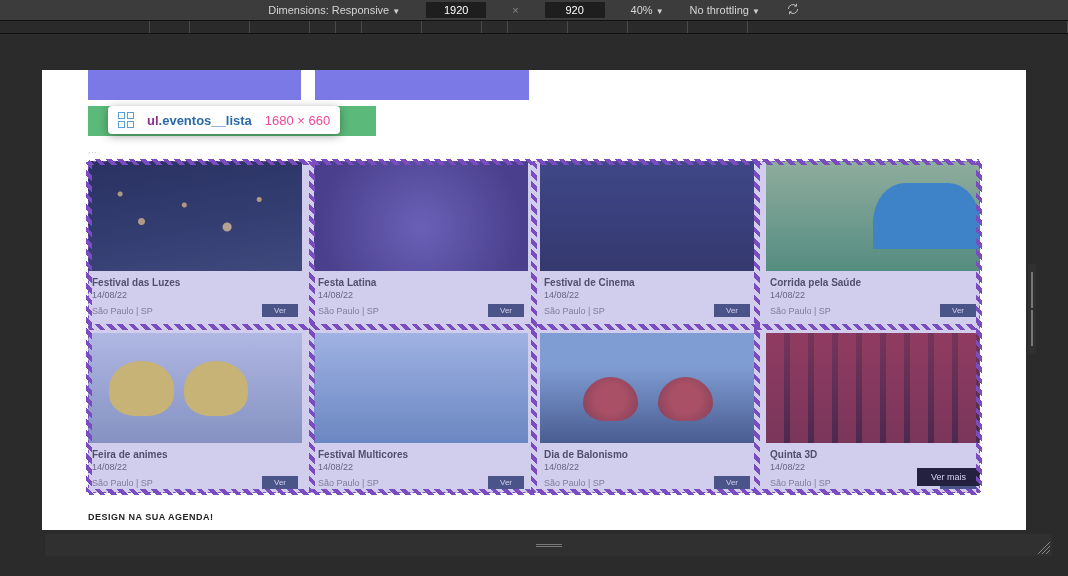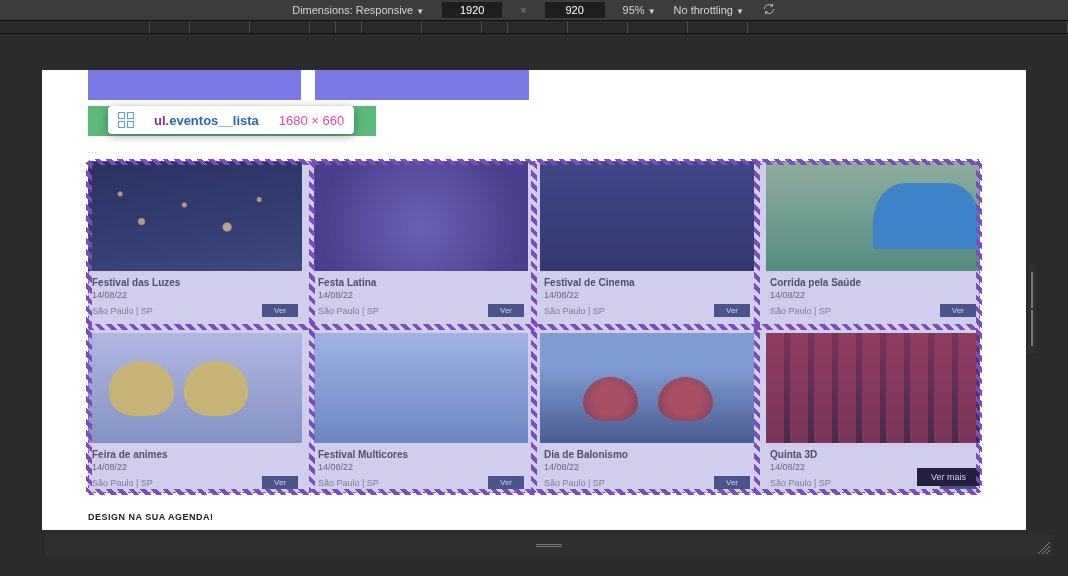--- a/index.html
+++ b/index.html
@@ -1,17 +1,17 @@
 <!DOCTYPE html>
 <html><head>
 <meta charset="utf-8">
 <style>
   *{box-sizing:border-box;margin:0;padding:0;font-family:Arial,Helvetica,sans-serif}
   body{background:#2b2b2b;overflow:hidden}
-  .devtools-top{height:20px;background:#3c3c3c;display:flex;align-items:center;justify-content:center;gap:18px;color:#d4d4d4;font-size:11px;padding:0 10px}
+  .devtools-top{height:20px;background:#3c3c3c;display:flex;align-items:center;justify-content:center;gap:26px;color:#d4d4d4;font-size:11px;padding:0 10px}
   .dt-sep{color:#888}
   .dt-input{background:#1e1e1e;color:#fff;border:none;padding:2px 6px;width:60px;text-align:center;font-size:11px}
   .dt-arrow{font-size:8px;margin-left:3px}
   .dt-rotate svg{width:14px;height:14px;fill:none;stroke:#ccc;stroke-width:1.5}
   .ruler{height:14px;background:#2a2a2a;border-top:1px solid #111;border-bottom:1px solid #111;display:flex}
   .ruler div{border-right:1px solid #4a4a4a;height:100%}
   .tick-big{width:60px}
   .tick-sm{width:26px}
   .tick-md{width:40px}
   .viewport{position:absolute;left:0;right:0;top:34px;bottom:0;display:flex;justify-content:center;padding-top:36px}
@@ -21,21 +21,21 @@
   .cat.purple{background:#7b79e6}
   .cat.green{background:#5bb97a}
   .hero{position:absolute;right:40px;top:0;width:414px;height:46px;background:linear-gradient(180deg,#333 0%,#111 100%);padding:8px 14px;display:flex;align-items:flex-end}
   .hero-bg{position:absolute;inset:0;background:
     radial-gradient(circle at 20% 40%,rgba(230,220,200,.15) 0 6%,transparent 7%),
     radial-gradient(circle at 45% 30%,rgba(230,220,200,.15) 0 5%,transparent 6%),
     radial-gradient(circle at 70% 50%,rgba(230,220,200,.2) 0 7%,transparent 8%),
     radial-gradient(circle at 85% 35%,rgba(230,220,200,.15) 0 5%,transparent 6%),#1a1a1a}
   .hero span{position:relative;background:rgba(0,0,0,.5);color:#fff;font-size:9px;font-weight:bold;padding:3px 6px}
   .sec-title{font-size:8px;font-weight:bold;letter-spacing:.5px;padding:6px 0 4px 46px;color:#222}
-  .tooltip{position:absolute;left:108px;top:106px;background:#fff;border-radius:4px;padding:6px 10px;display:flex;align-items:center;gap:20px;box-shadow:0 2px 10px rgba(0,0,0,.35);z-index:50;font-size:13px}
+  .tooltip{position:absolute;left:108px;top:106px;background:#fff;border-radius:4px;padding:6px 10px;display:flex;align-items:center;gap:13px;box-shadow:0 2px 10px rgba(0,0,0,.35);z-index:50;font-size:13px}
   .tt-icon{width:16px;height:16px;display:grid;grid-template-columns:1fr 1fr;grid-template-rows:1fr 1fr;gap:2px}
   .tt-icon div{border:1.5px solid #5b9fd6}
   .tt-sel{font-weight:bold}
   .tt-tag{color:#8a2f8f}
   .tt-cls{color:#2b6aa8}
   .tt-dim{color:#ec4899}
   .grid{position:relative;margin:0 46px;display:grid;grid-template-columns:repeat(4,1fr);grid-template-rows:repeat(2,1fr);gap:12px}
   .grid-overlay{position:absolute;inset:0;background:rgba(110,100,200,.32);border:1.5px dashed #7a4cc0;pointer-events:none;z-index:20}
   .grid-overlay::before,.grid-overlay::after{content:"";position:absolute;background:repeating-linear-gradient(45deg,#7a4cc0 0 4px,transparent 4px 8px)}
   .grid-overlay .hline,.grid-overlay .vline{position:absolute;background:repeating-linear-gradient(45deg,#7a4cc0 0 4px,transparent 4px 8px)}
@@ -79,21 +79,21 @@
   .right-handle div{width:2px;height:36px;background:#777}
 </style>
 </head>
 <body>
 
 <div class="devtools-top">
   <span><span>Dimensions: Responsive</span><span class="dt-arrow">▼</span></span>
   <input class="dt-input" value="1920" style="">
   <span class="dt-sep">×</span>
   <input class="dt-input" value="920" style="">
-  <span><span>95%</span><span class="dt-arrow">▼</span></span>
+  <span><span>40%</span><span class="dt-arrow">▼</span></span>
   <span><span>No throttling</span><span class="dt-arrow">▼</span></span>
   <span class="dt-rotate">
     <svg viewBox="0 0 24 24">
         <path d="M4 12a8 8 0 0 1 14-5M20 12a8 8 0 0 1-14 5M18 3v4h-4M6 21v-4h4"></path>
       </svg>
   </span>
 </div>
 <div class="ruler">
   <div style="width:150px"></div>
     <div class="tick-md"></div>

